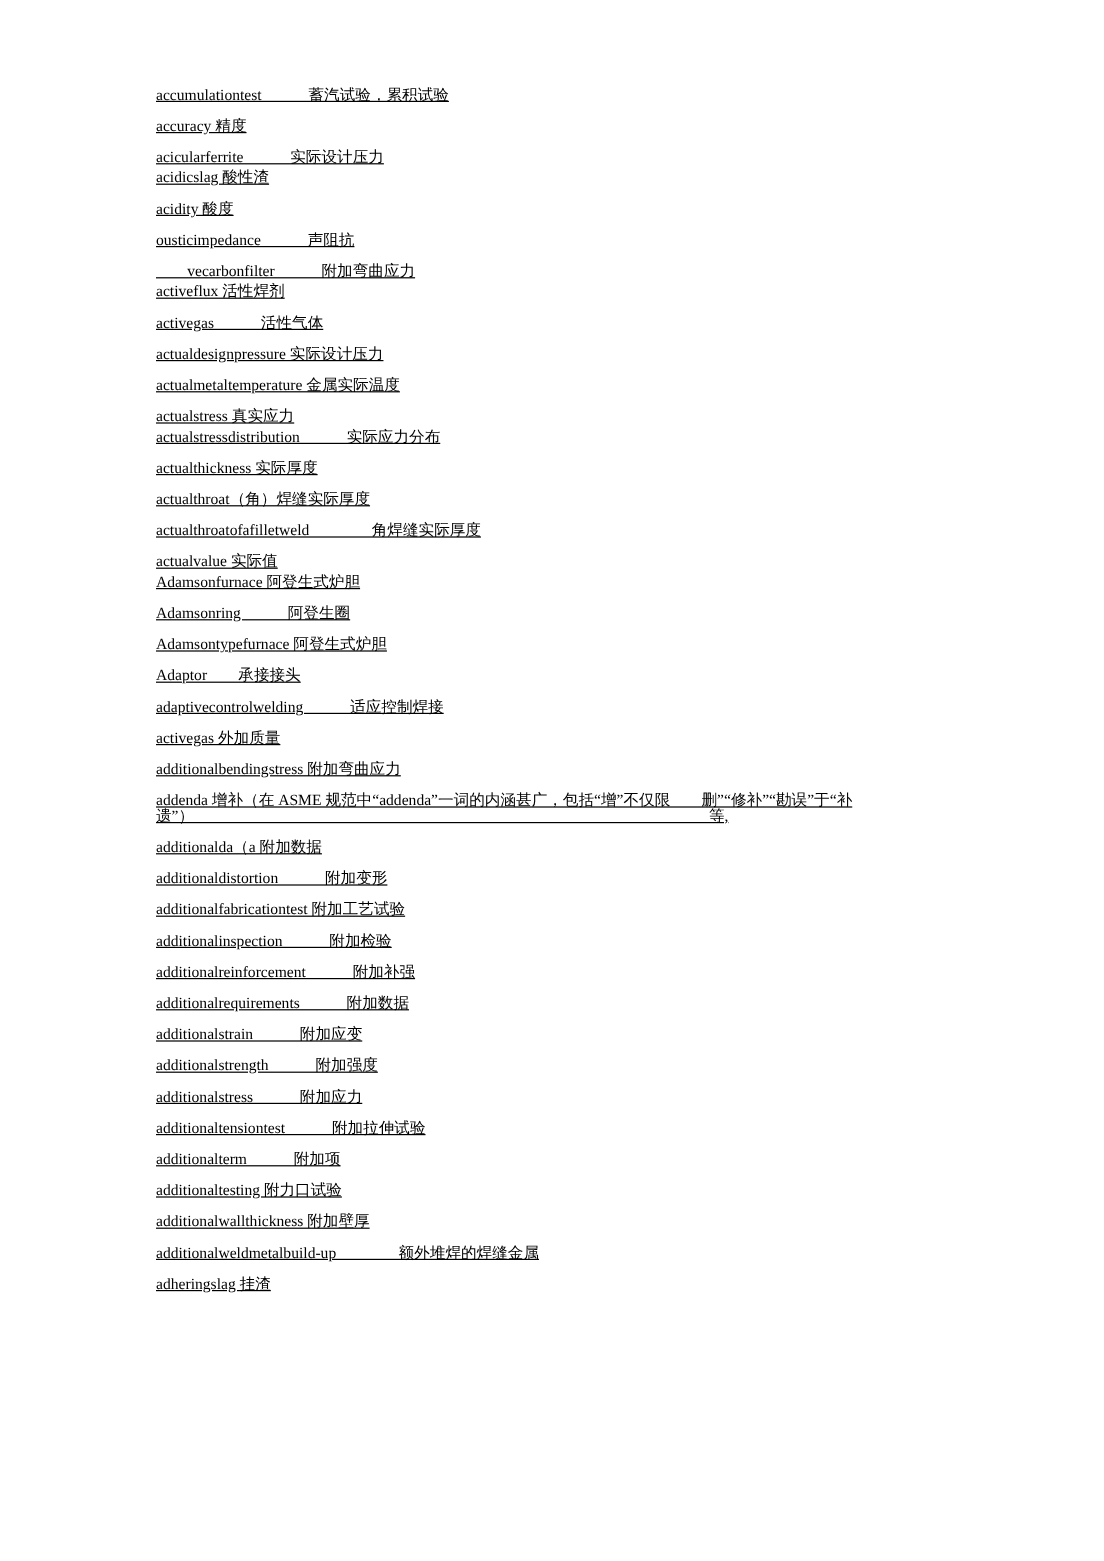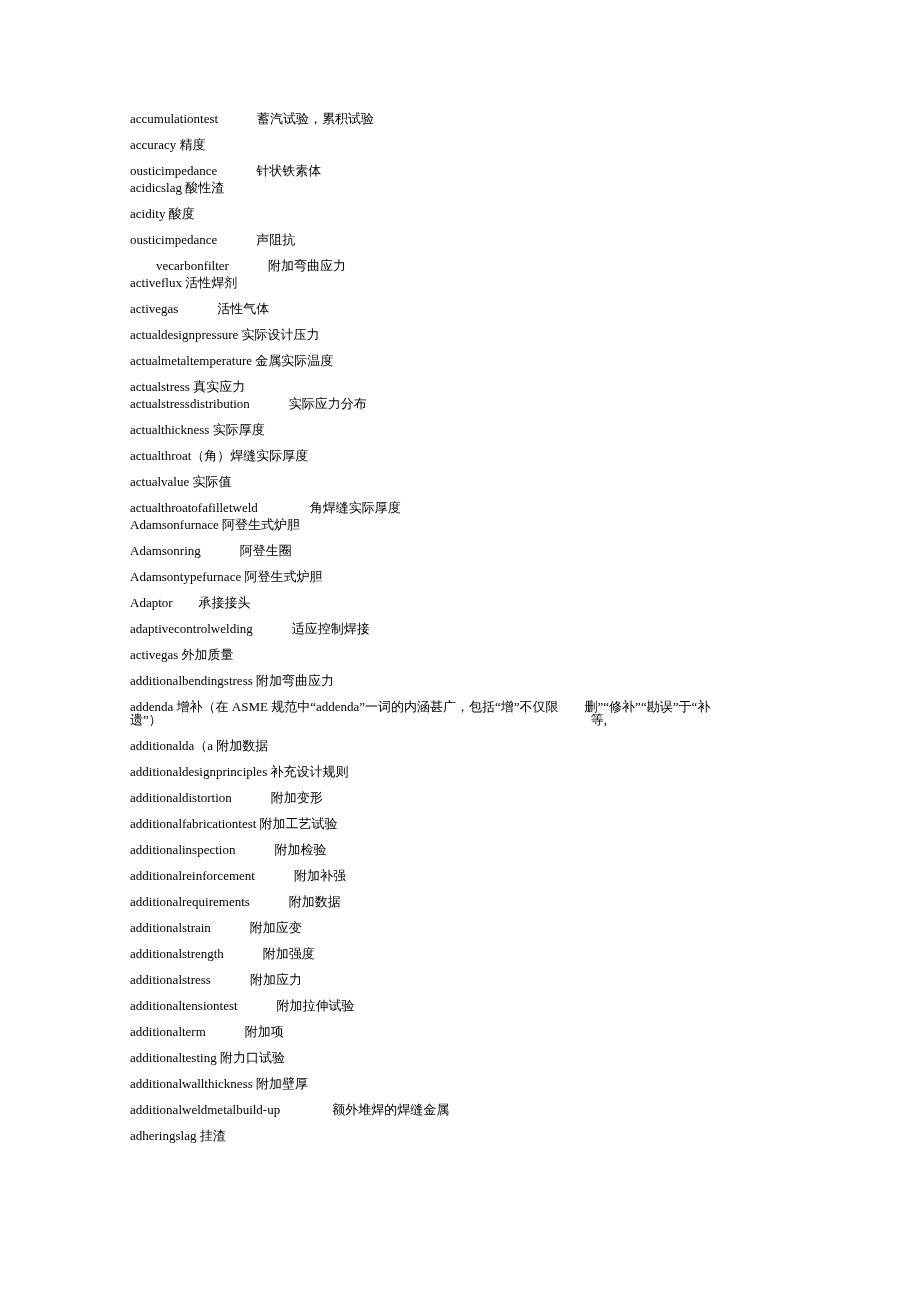--- a/index.html
+++ b/index.html
@@ -5,61 +5,61 @@
   body {
     margin: 0;
     padding: 0;
     background: #fff;
     font-family: "Times New Roman", "SimSun", serif;
     font-size: 13px;
     color: #000;
     width: 920px;
   }
   .page {
-    padding: 112px 130px 60px 130px;
+    padding: 72px 130px 60px 130px;
     line-height: 1.0;
+    text-decoration: underline;
   }
   .entry {
     margin-bottom: 13px;
   }
   .tight-top {
     margin-top: -9px;
   }
 </style>
 </head>
 <body>
 
 <div class="page" id="entries-container">
 <div class="entry">accumulationtest   蓄汽试验，累积试验</div>
     <div class="entry">accuracy 精度</div>
-    <div class="entry">ousticimpedance   针状铁素体</div>
+    <div class="entry">acicularferrite   实际设计压力</div>
     <div class="entry tight-top">acidicslag 酸性渣</div>
     <div class="entry">acidity 酸度</div>
     <div class="entry">ousticimpedance   声阻抗</div>
     <div class="entry">  vecarbonfilter   附加弯曲应力</div>
     <div class="entry tight-top">activeflux 活性焊剂</div>
     <div class="entry">activegas   活性气体</div>
     <div class="entry">actualdesignpressure 实际设计压力</div>
     <div class="entry">actualmetaltemperature 金属实际温度</div>
     <div class="entry">actualstress 真实应力</div>
     <div class="entry tight-top">actualstressdistribution   实际应力分布</div>
     <div class="entry">actualthickness 实际厚度</div>
     <div class="entry">actualthroat（角）焊缝实际厚度</div>
+    <div class="entry">actualthroatofafilletweld    角焊缝实际厚度</div>
     <div class="entry">actualvalue 实际值</div>
-    <div class="entry">actualthroatofafilletweld    角焊缝实际厚度</div>
     <div class="entry tight-top">Adamsonfurnace 阿登生式炉胆</div>
     <div class="entry">Adamsonring   阿登生圈</div>
     <div class="entry">Adamsontypefurnace 阿登生式炉胆</div>
     <div class="entry">Adaptor  承接接头</div>
     <div class="entry">adaptivecontrolwelding   适应控制焊接</div>
     <div class="entry">activegas 外加质量</div>
     <div class="entry">additionalbendingstress 附加弯曲应力</div>
     <div class="entry">addenda 增补（在 ASME 规范中“addenda”一词的内涵甚广，包括“增”不仅限  删”“修补”“勘误”于“补遗”）                                 等,</div>
     <div class="entry">additionalda（a 附加数据</div>
-    <div class="entry">additionaldesignprinciples 补充设计规则</div>
     <div class="entry">additionaldistortion   附加变形</div>
     <div class="entry">additionalfabricationtest 附加工艺试验</div>
     <div class="entry">additionalinspection   附加检验</div>
     <div class="entry">additionalreinforcement   附加补强</div>
     <div class="entry">additionalrequirements   附加数据</div>
     <div class="entry">additionalstrain   附加应变</div>
     <div class="entry">additionalstrength   附加强度</div>
     <div class="entry">additionalstress   附加应力</div>
     <div class="entry">additionaltensiontest   附加拉伸试验</div>
     <div class="entry">additionalterm   附加项</div>

